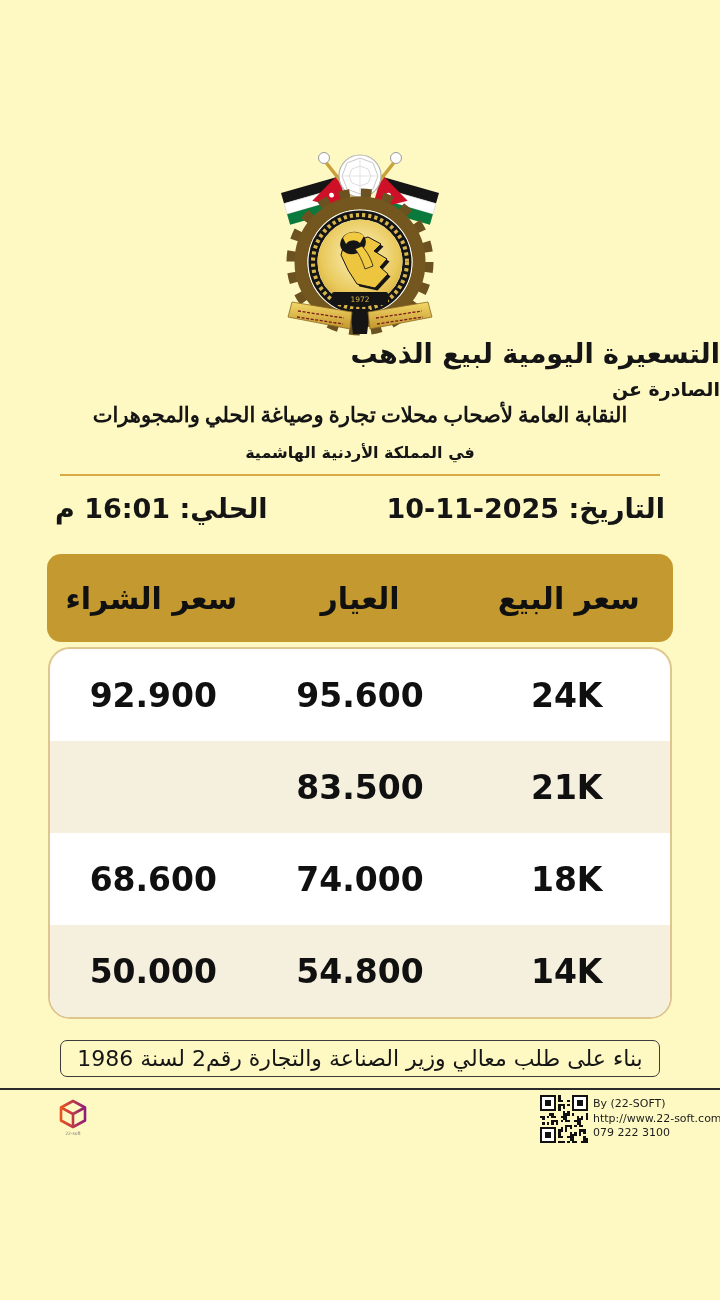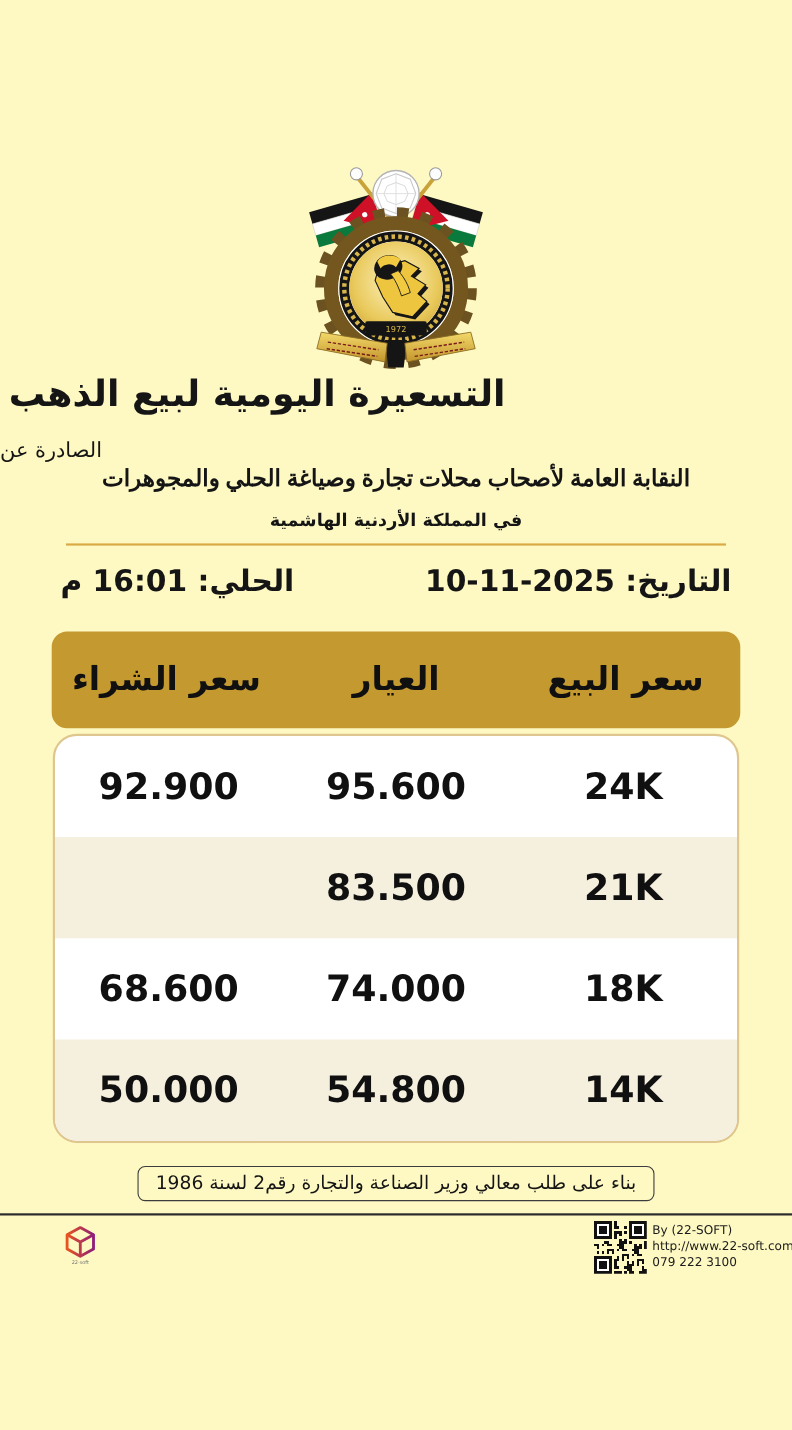--- a/index.html
+++ b/index.html
@@ -1,22 +1,22 @@
 <!DOCTYPE html>
 <html lang="ar"><head>
 <meta charset="utf-8">
 <style>
   html,body{margin:0;padding:0;background:#ffffff;}
   .page{
     position:relative;width:720px;height:1300px;margin:0 auto;background:#fef9c3;
     font-family:"DejaVu Sans",sans-serif;color:#151515;direction:rtl;overflow:hidden;
   }
   .emblem{width:160px;margin:146px auto 0;display:block;}
-  .title{margin:8px;margin-top:2px;text-align:left;font-size:33px;font-weight:bold;line-height:1.2;}
-  .sub1{margin-top:20px;text-align:left;font-size:19px;font-weight:normal;}
+  .title{margin:0;margin-top:2px;text-align:right;font-size:27px;font-weight:bold;line-height:1.2;}
+  .sub1{margin-top:8px;text-align:right;font-size:19px;font-weight:bold;}
   .sub2{margin-top:3px;text-align:center;font-size:21px;font-weight:bold;font-family:Liberation Serif, serif;}
   .sub3{margin-top:15px;text-align:center;font-size:16px;font-weight:bold;}
   .gold-divider{width:600px;height:0;border:0;border-top:2.5px solid #D8A945;margin:12px auto 0;}
   .dt-row{
     margin:17px 55px 0 55px;display:flex;justify-content:space-between;align-items:baseline;
     font-size:27px;font-weight:bold;direction:rtl;
   }
   .dt-row bdi{unicode-bidi:isolate;}
   .price-header{
     width:626px;height:88px;margin:30px auto 0;background:#C49A30;border-radius:14px;
@@ -27,21 +27,21 @@
     width:620px;margin:5px auto 0;background:#fff;border:2px solid #DFC68E;border-radius:22px;
     overflow:hidden;direction:rtl;
   }
   .trow{
     height:92px;display:grid;grid-template-columns:1fr 1fr 1fr;align-items:center;
     text-align:center;font-size:33px;font-weight:bold;color:#101010;
   }
   .trow.alt{background:#F5EFDE;}
   .note-box{
     width:fit-content;margin:21px auto 0;padding:5px 16px;border:1.5px solid #3c3c3c;border-radius:7px;
-    font-size:17px;text-align:center;
+    font-size:22px;text-align:center;
   }
   .footer-sep{width:100%;height:0;border:0;border-top:2.5px solid #2b2b2b;margin:11px 0 0;}
   .footer{position:relative;height:190px;direction:ltr;}
   .qr{position:absolute;left:540px;top:5px;}
   .credit{
     position:absolute;left:593px;top:7px;font-size:11px;line-height:1.32;color:#1c1c1c;
     font-family:"DejaVu Sans",sans-serif;white-space:nowrap;
   }
   .logo-22soft{position:absolute;left:58px;top:8px;text-align:center;}
 </style>

